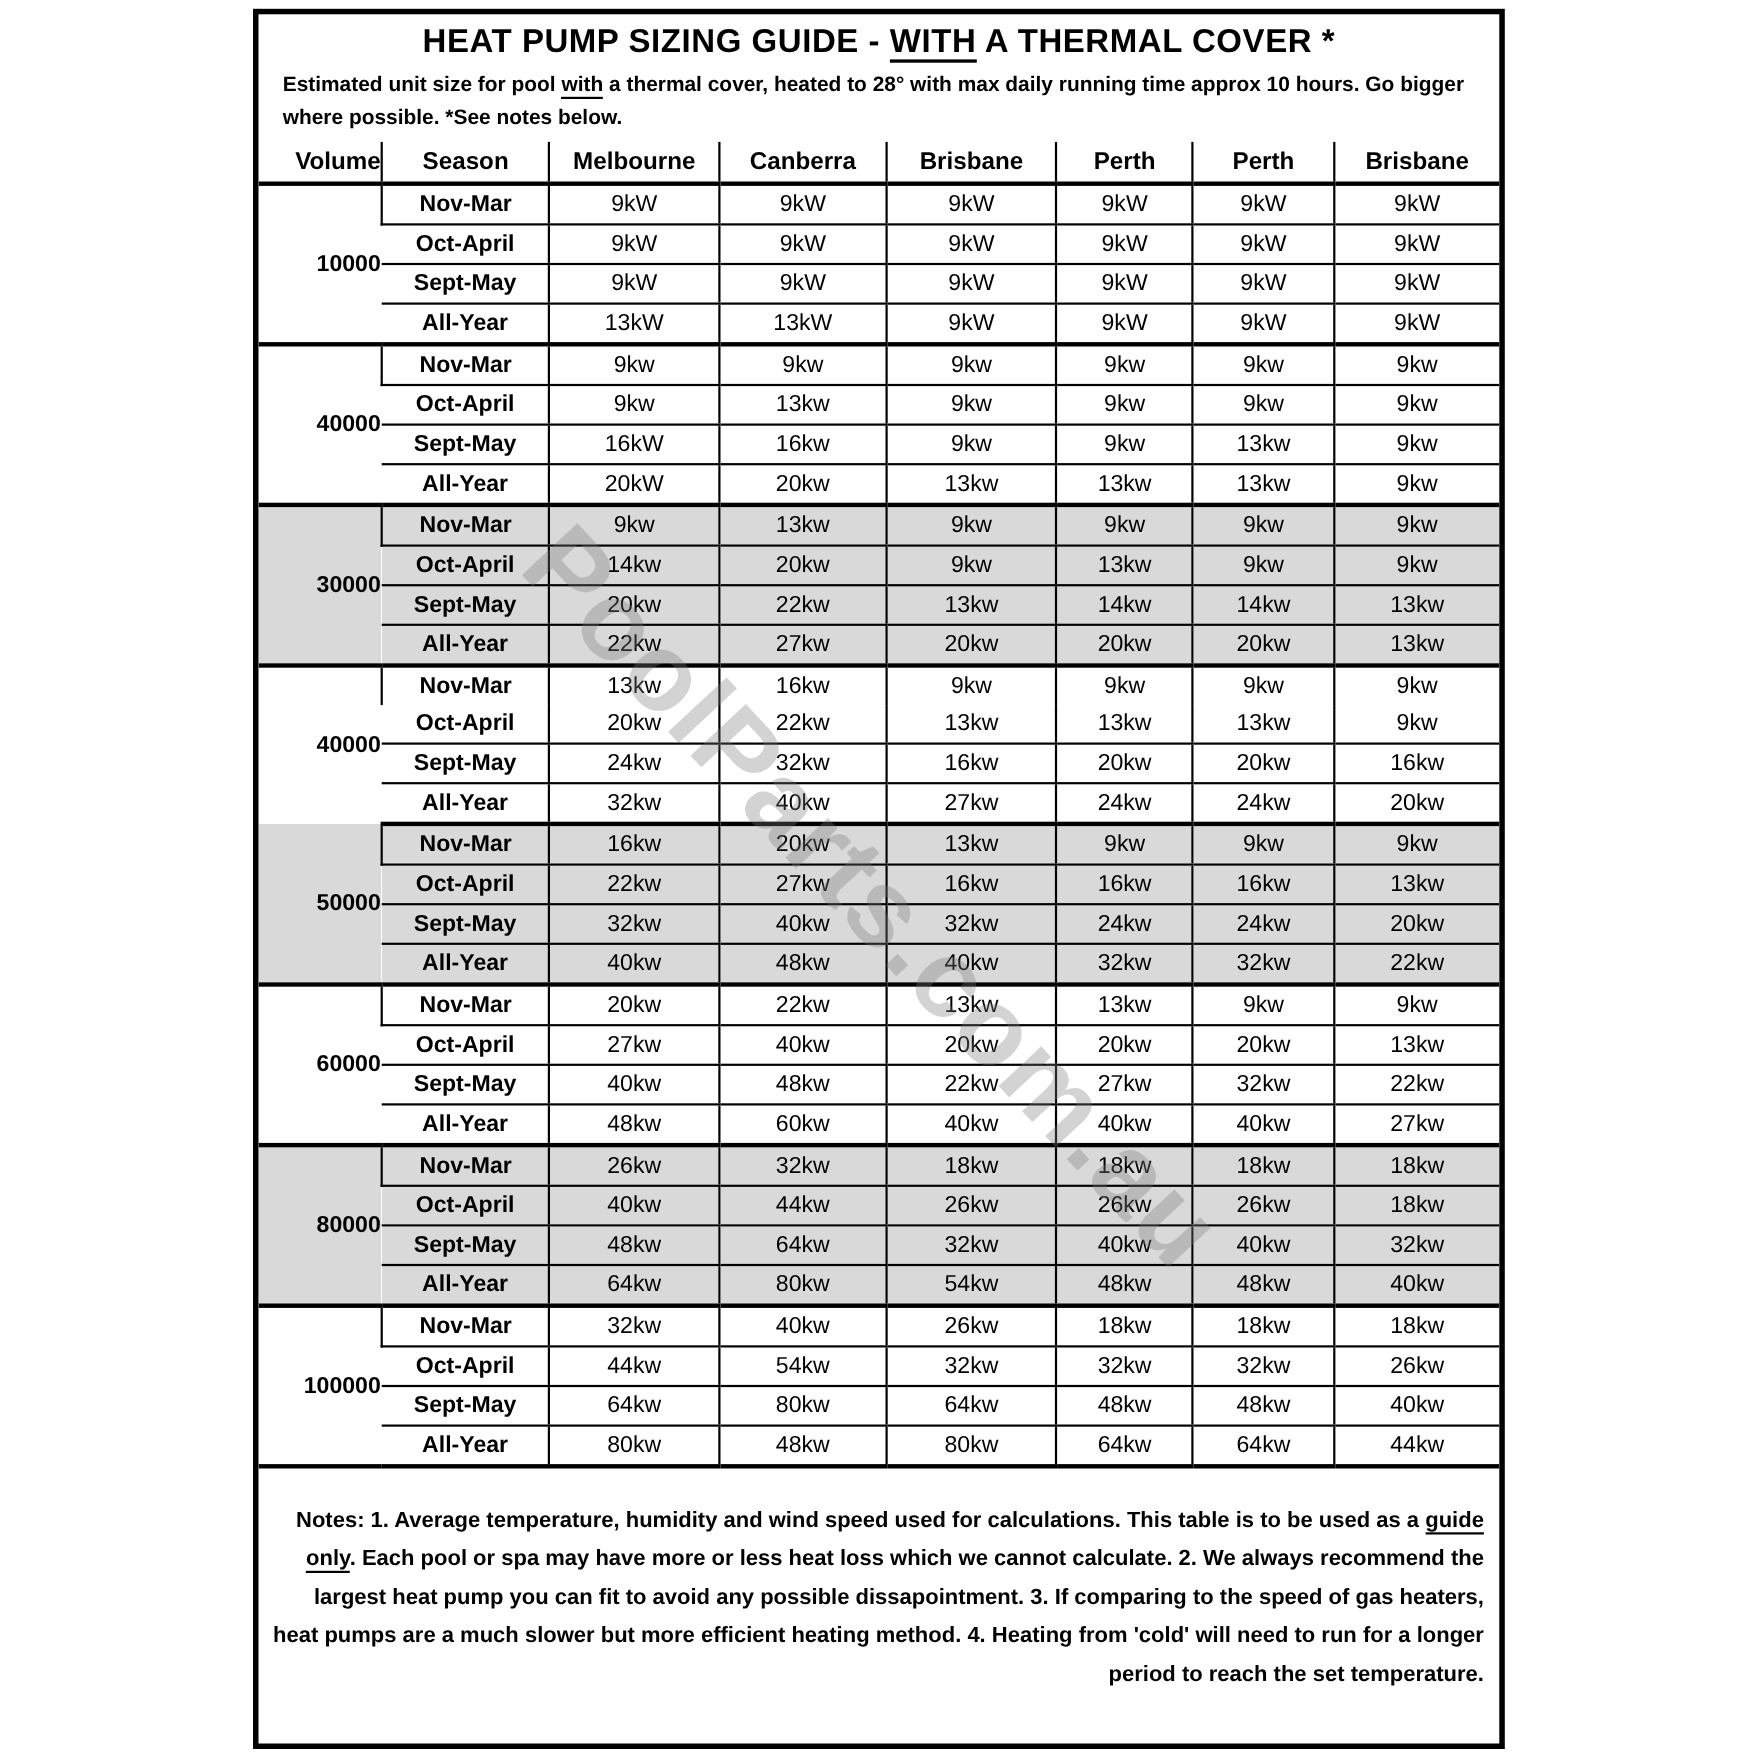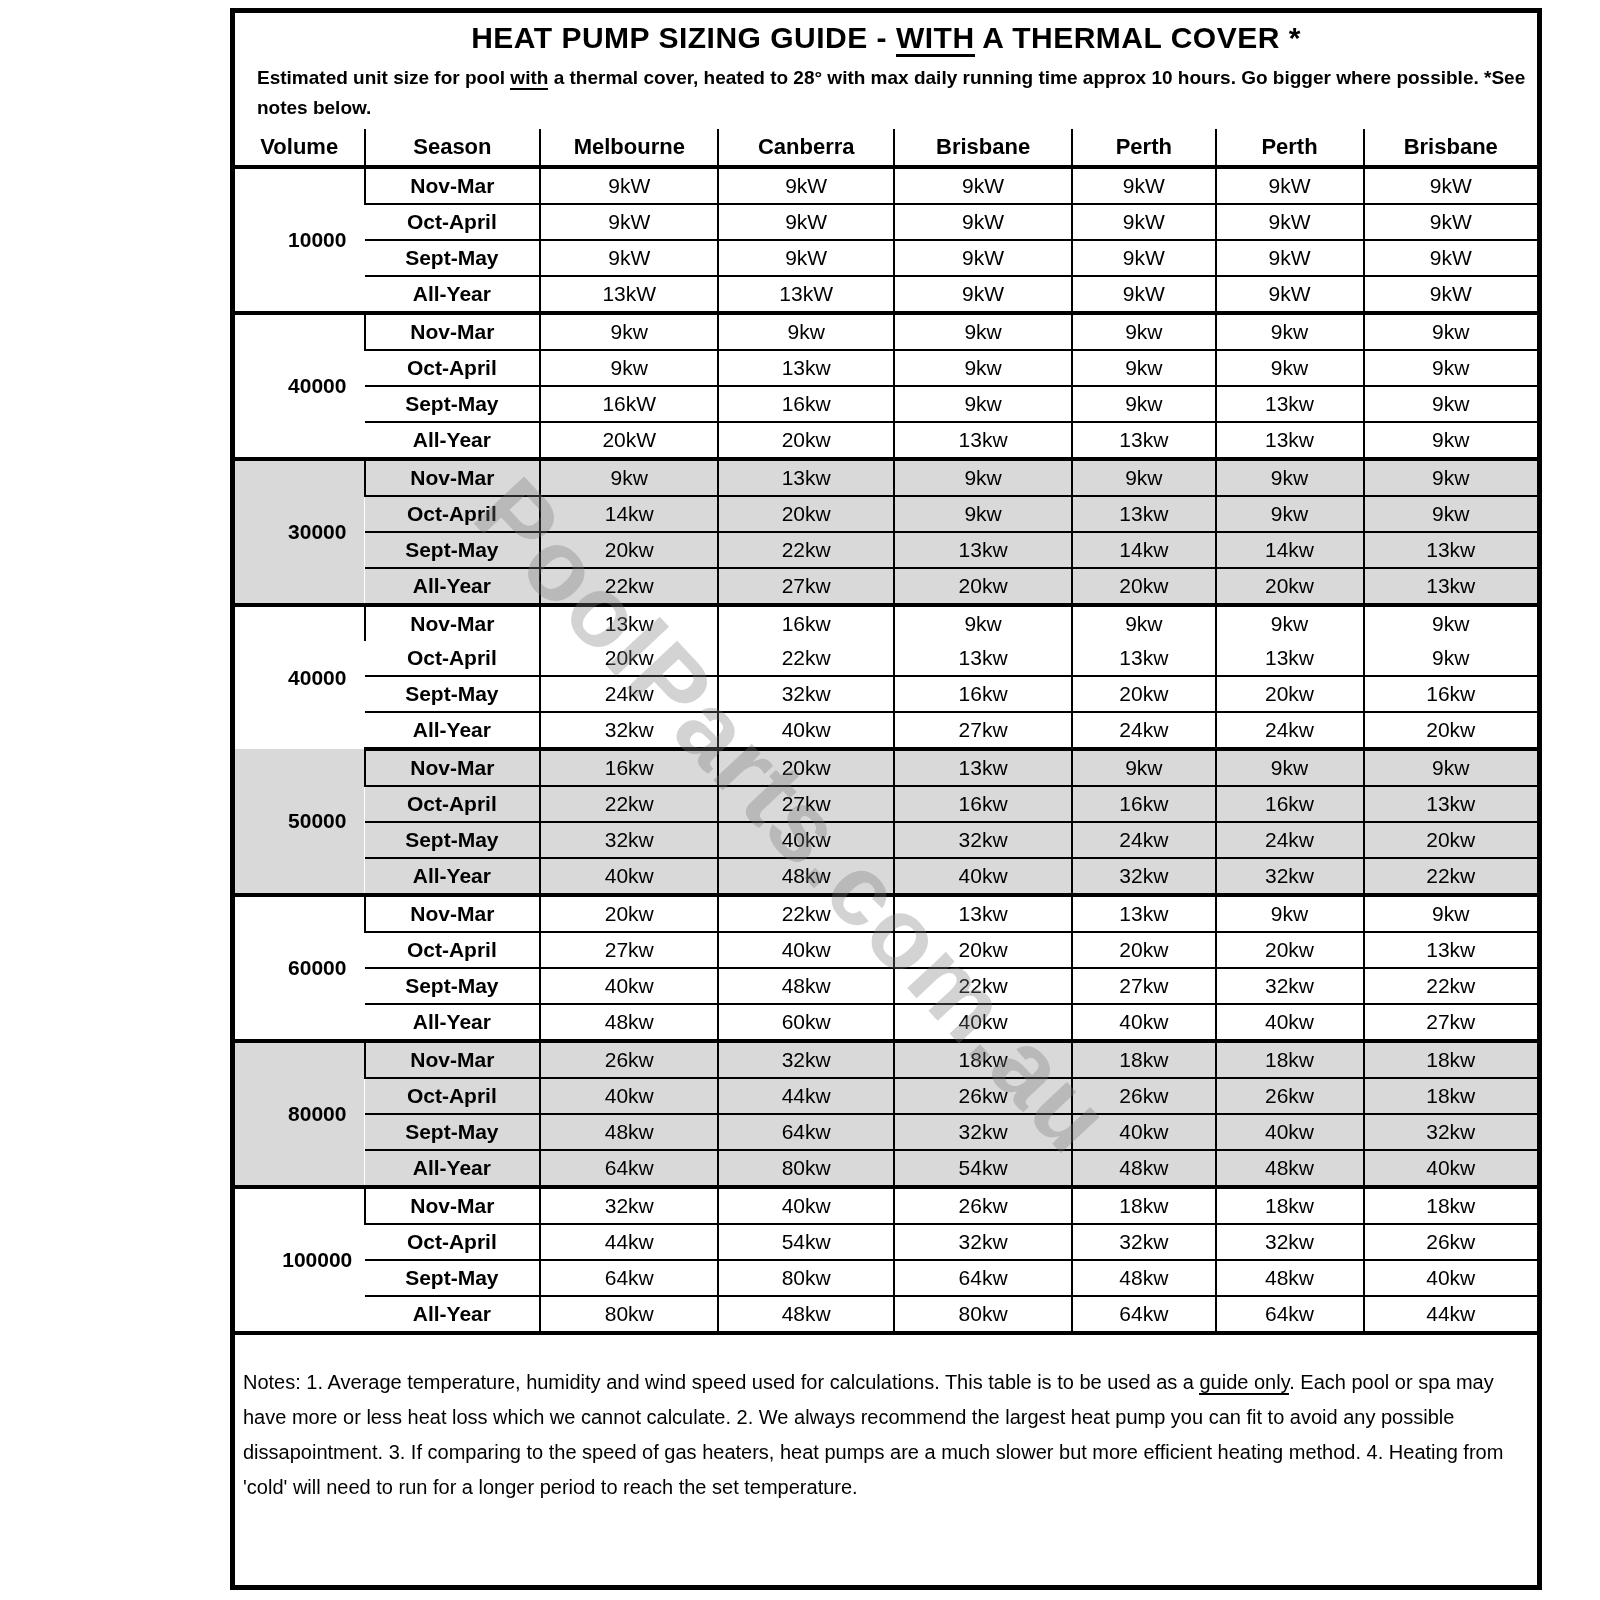--- a/index.html
+++ b/index.html
@@ -1,52 +1,52 @@
 <!DOCTYPE html>
 <html><head>
 <meta charset="utf-8">
 <style>
   html,body { margin:0; padding:0; }
   body {
     width:1600px; height:1600px; background:#ffffff; position:relative;
     font-family:"Liberation Sans", sans-serif; color:#000;
   }
   .sheet {
-    position:absolute; left:230px; top:8px; width:1312px; height:1582px;
+    position:absolute; left:230px; top:8px; width:1138px; height:1582px;
     border:5px solid #000; box-sizing:border-box; background:#fff; overflow:hidden;
   }
   .title {
     text-align:center; font-weight:bold; font-size:30px; letter-spacing:0.5px;
     padding-top:8px; line-height:1.15;
   }
   .subtitle {
     font-size:19px; font-weight:bold; padding:7px 6px 6px 22px; line-height:1.6;
   }
   .ul-thick { border-bottom:3px solid #000; }
   .ul-thin  { border-bottom:2px solid #000; }
   table.grid { border-collapse:collapse; width:100%; table-layout:fixed; }
   .grid th, .grid td {
     border-left:2px solid #000; text-align:center; vertical-align:middle;
     padding:0; overflow:hidden; white-space:nowrap;
   }
-  .grid th:first-child, .grid td.volume-cell { border-left:none; }
+  .grid th:first-child, .grid td.volume-cell { border-left:none;text-align:right; }
   .grid tr > td:first-child { border-left:none; }
   .grid th {
     font-size:22px; font-weight:bold; height:36px;
     border-bottom:4px solid #000; background:#fff;
   }
   .grid td { height:34px; font-size:21px; border-bottom:2px solid #000; }
   .grid td.season { font-weight:bold;text-align:center; }
   .grid td.volume-cell { font-weight:bold; border-bottom:4px solid #000;padding-left:36px; }
   .grid tr.group-end td { border-bottom:4px solid #000; }
   .grid tr.no-div td { border-bottom:none; }
   .grid tr.shaded td, .grid td.shaded { background:#d9d9d9; }
   .notes {
-    padding:30px 14px 0 8px; font-size:20px; font-weight:normal; line-height:1.75;
-    text-align:left;
+    padding:30px 14px 0 8px; font-size:20px; font-weight:bold; line-height:1.75;
+    text-align:right;
   }
   .watermark {
     position:absolute; left:120px; top:745px; z-index:10; pointer-events:none;
     font-size:100px; font-weight:bold; white-space:nowrap; letter-spacing:2px;
     color:rgba(122,122,122,0.33); transform:rotate(47deg); transform-origin:center center;
   }
 </style>
 </head>
 <body>
 

